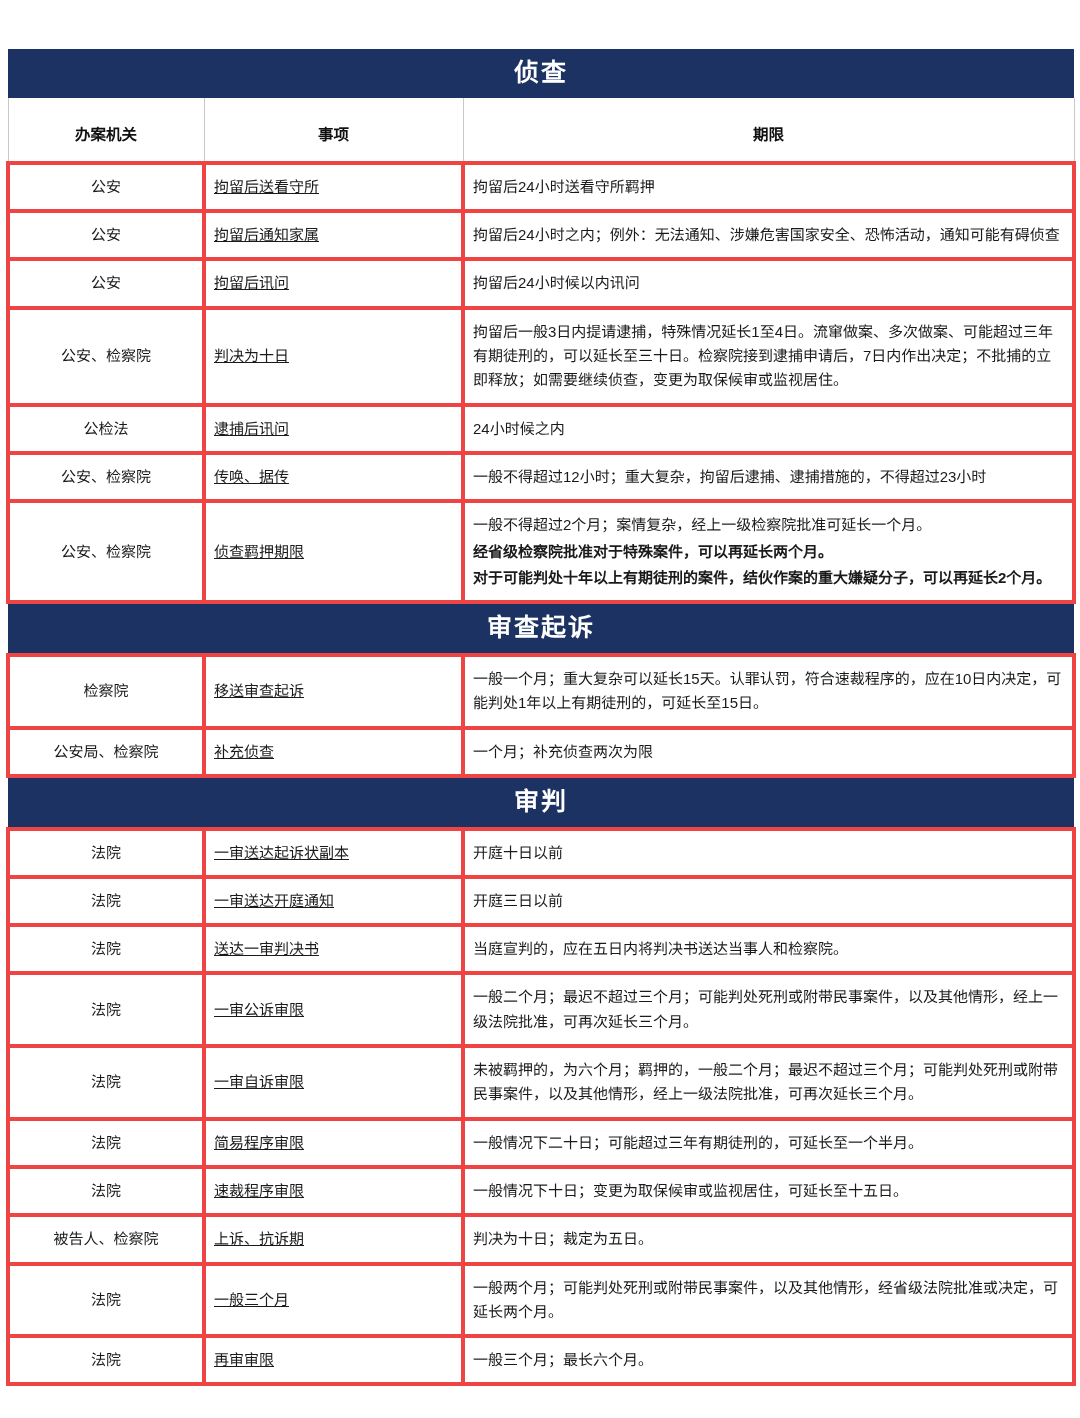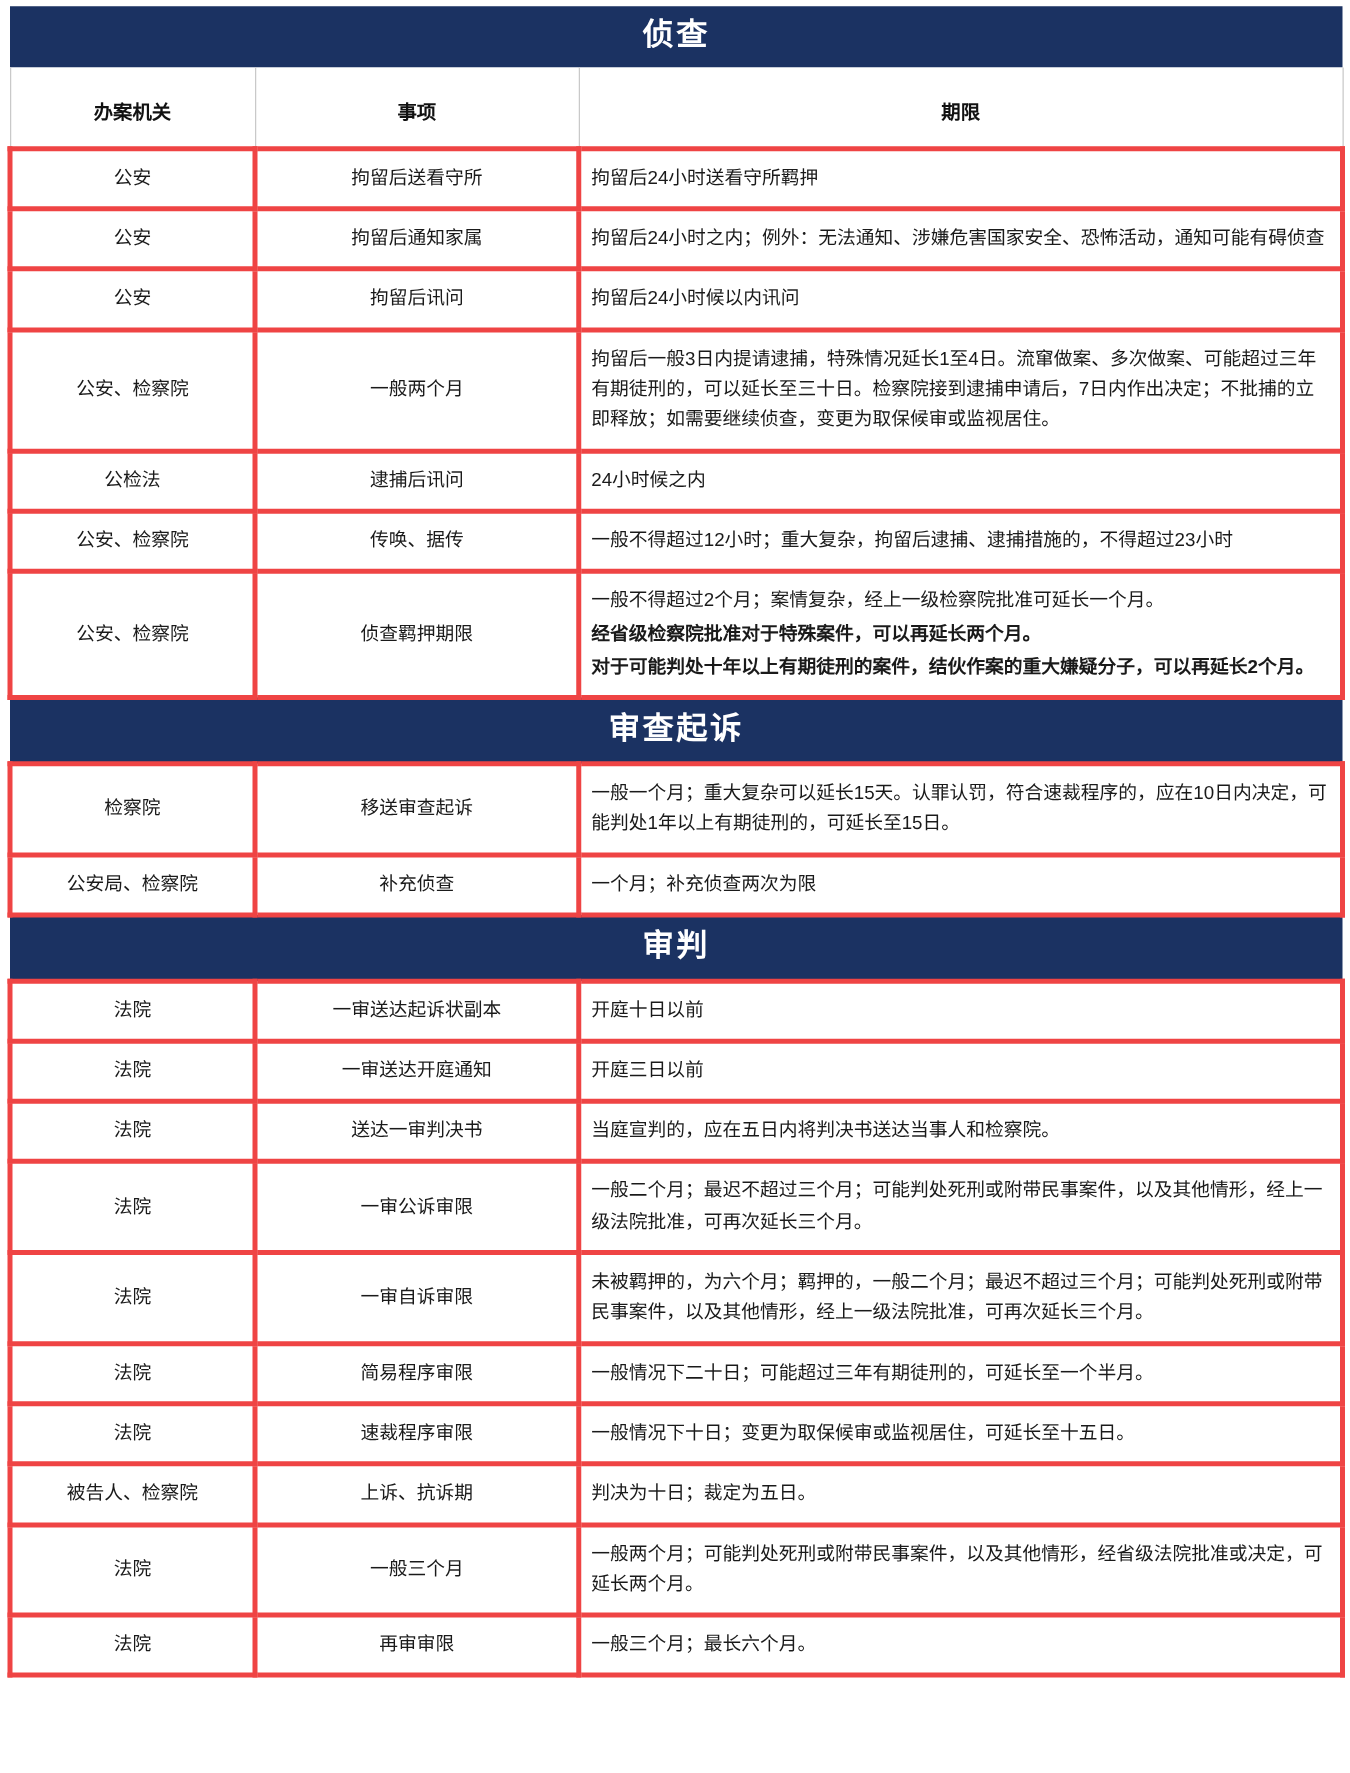--- a/index.html
+++ b/index.html
@@ -66,37 +66,37 @@
     line-height: 1.62;
     padding: 10px 8px;
     vertical-align: middle;
     background: #ffffff;
   }
   td.cell-agency {
     text-align: center;
     white-space: nowrap;
   }
   td.cell-item {
-    text-align: center;
+    text-decoration: underline;
   }
   td.cell-limit {
     text-align: left;
     padding-left: 14px;
     padding-right: 26px;
   }
   td.cell-limit p {
     margin: 0;
   }
   td.cell-limit p + p {
     margin-top: 2px;
     font-weight: bold;
   }
 
   
-  .sheet { position: relative; }
+  .sheet { position: relative; margin-top: 44px; }
 </style>
 </head>
 <body>
 
 <div class="sheet">
   <table class="proc-table">
     <colgroup>
       <col class="c-agency">
       <col class="c-item">
       <col class="c-limit">
@@ -126,21 +126,21 @@
         </tr>
         <tr class="data-row">
           <td class="cell-agency">公安</td>
           <td class="cell-item">拘留后讯问</td>
           <td class="cell-limit">
             <p>拘留后24小时候以内讯问</p>
           </td>
         </tr>
         <tr class="data-row">
           <td class="cell-agency">公安、检察院</td>
-          <td class="cell-item">一般两个月</td>
+          <td class="cell-item">判决为十日</td>
           <td class="cell-limit">
             <p>拘留后一般3日内提请逮捕，特殊情况延长1至4日。流窜做案、多次做案、可能超过三年有期徒刑的，可以延长至三十日。检察院接到逮捕申请后，7日内作出决定；不批捕的立即释放；如需要继续侦查，变更为取保候审或监视居住。</p>
           </td>
         </tr>
         <tr class="data-row">
           <td class="cell-agency">公检法</td>
           <td class="cell-item">逮捕后讯问</td>
           <td class="cell-limit">
             <p>24小时候之内</p>
           </td>

